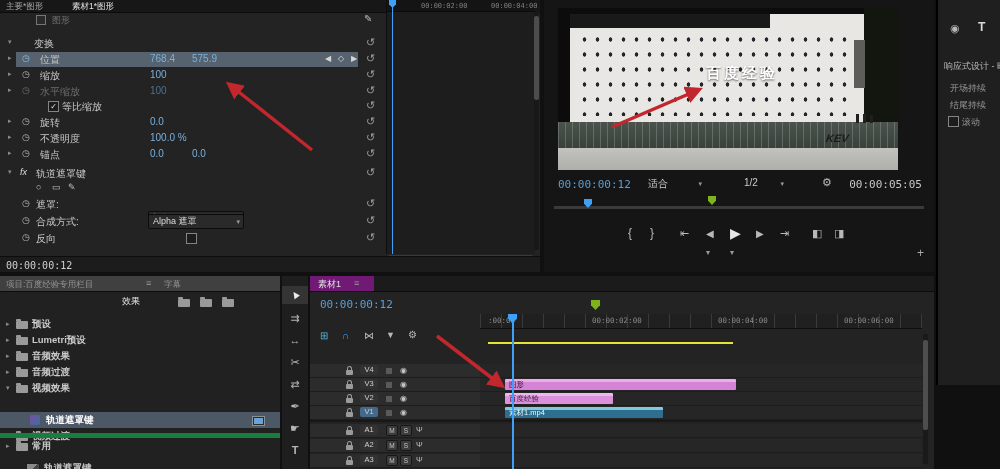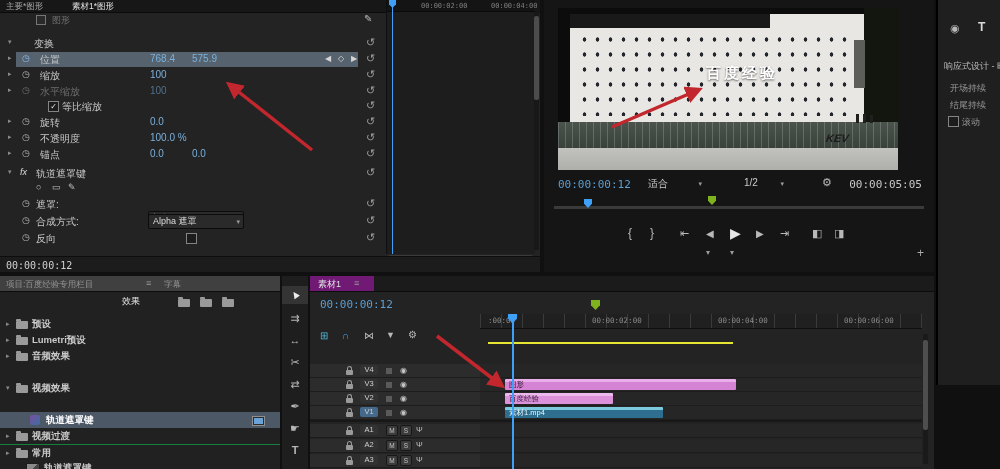--- a/index.html
+++ b/index.html
@@ -277,36 +277,41 @@
     <div class="pj-row" style="top:56px">
       <span class="abs" style="left:6px;top:4px;font-size:7px;color:#8a8a8a">▸</span>
       <div class="bin" style="left:16px;top:5px"></div>
       <span class="lbl" style="left:32px">Lumetri预设</span>
     </div>
     <div class="pj-row" style="top:72px">
       <span class="abs" style="left:6px;top:4px;font-size:7px;color:#8a8a8a">▸</span>
       <div class="bin" style="left:16px;top:5px"></div>
       <span class="lbl" style="left:32px">音频效果</span>
     </div>
+    <div class="pj-row" style="top:88px">
+      <span class="abs" style="left:6px;top:4px;font-size:7px;color:#8a8a8a">▸</span>
+      <div class="bin" style="left:16px;top:5px"></div>
+      <span class="lbl" style="left:32px">音频过渡</span>
+    </div>
     <div class="pj-row" style="top:104px">
       <span class="abs" style="left:6px;top:4px;font-size:7px;color:#8a8a8a">▾</span>
       <div class="bin" style="left:16px;top:5px"></div>
       <span class="lbl" style="left:32px">视频效果</span>
     </div>
     <div class="pj-row" style="top:136px;background:#4c5866">
       <div class="fxicon" style="left:30px;top:3px"></div>
       <span class="lbl" style="left:46px;color:#ffffff">轨道遮罩键</span>
       <div class="badge" style="left:252px;top:4px"></div>
     </div>
     <div class="pj-row" style="top:152px">
       <span class="abs" style="left:6px;top:4px;font-size:7px;color:#8a8a8a">▸</span>
       <div class="bin" style="left:16px;top:5px"></div>
       <span class="lbl" style="left:32px">视频过渡</span>
     </div>
-    <div class="pj-row" style="top:168px;border-top:1px solid #15803d">
+    <div class="pj-row" style="top:157px;border-top:5px solid #15803d">
       <span class="abs" style="left:6px;top:4px;font-size:7px;color:#8a8a8a">▸</span>
       <div class="bin" style="left:16px;top:5px"></div>
       <span class="lbl" style="left:32px">常用</span>
     </div>
     <div class="pj-row" style="top:184px">
       <div class="tricon" style="left:26px;top:3px"></div>
       <span class="lbl" style="left:44px">轨道遮罩键</span>
     </div>
   </div>
 

